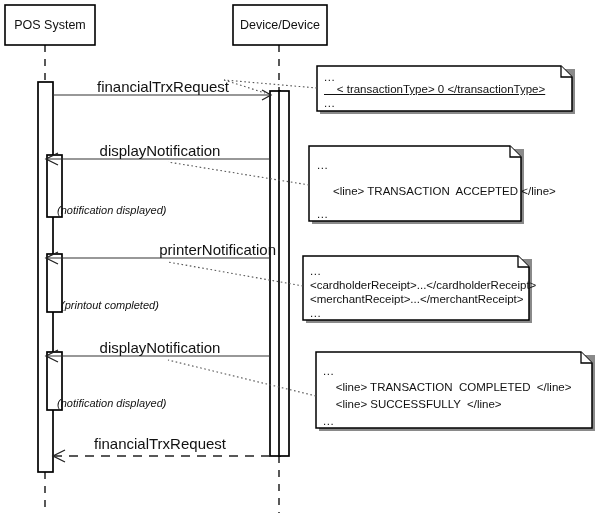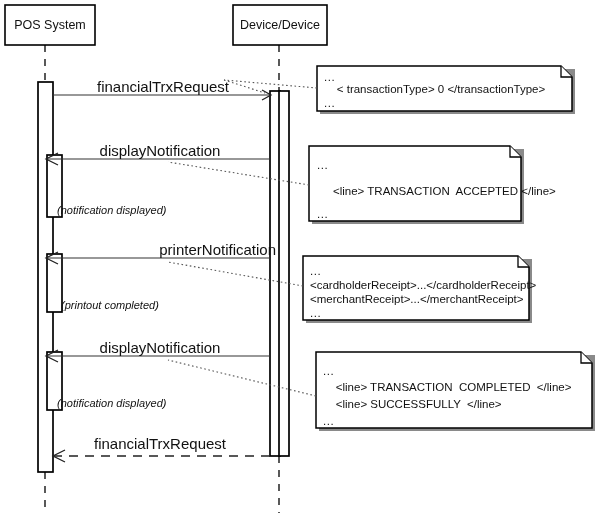--- a/index.html
+++ b/index.html
@@ -184,21 +184,21 @@
 
   <div class="txt msg-label" style="left:55px; top:436px; width:210px;">financialTrxRequest</div>
 
   <div class="txt state-label" style="left:57px; top:205px;">(notification displayed)</div>
 
   <div class="txt state-label" style="left:61px; top:300px;">(printout completed)</div>
 
   <div class="txt state-label" style="left:57px; top:398px;">(notification displayed)</div>
 
   <div class="txt note-ellipsis" style="left:324px; top:72px;">...</div>
-  <div class="txt note-text" style="left:324px; top:84px;">    &lt; transactionType&gt; 0 &lt;/transactionType&gt;</div>
+  <div class="txt note-text" style="left:324px; top:84px;text-decoration:underline;">    &lt; transactionType&gt; 0 &lt;/transactionType&gt;</div>
   <div class="txt note-ellipsis" style="left:324px; top:98px;">...</div>
 
   <div class="txt note-ellipsis" style="left:317px; top:160px;">...</div>
   <div class="txt note-text" style="left:317px; top:186px;">     &lt;line&gt; TRANSACTION  ACCEPTED &lt;/line&gt;</div>
   <div class="txt note-ellipsis" style="left:317px; top:209px;">...</div>
 
   <div class="txt note-ellipsis" style="left:310px; top:266px;">...</div>
   <div class="txt note-text" style="left:310px; top:294px;">&lt;merchantReceipt&gt;...&lt;/merchantReceipt&gt;</div>
   <div class="txt note-text" style="left:310px; top:280px;">&lt;cardholderReceipt&gt;...&lt;/cardholderReceipt&gt;</div>
   <div class="txt note-ellipsis" style="left:310px; top:308px;">...</div>

